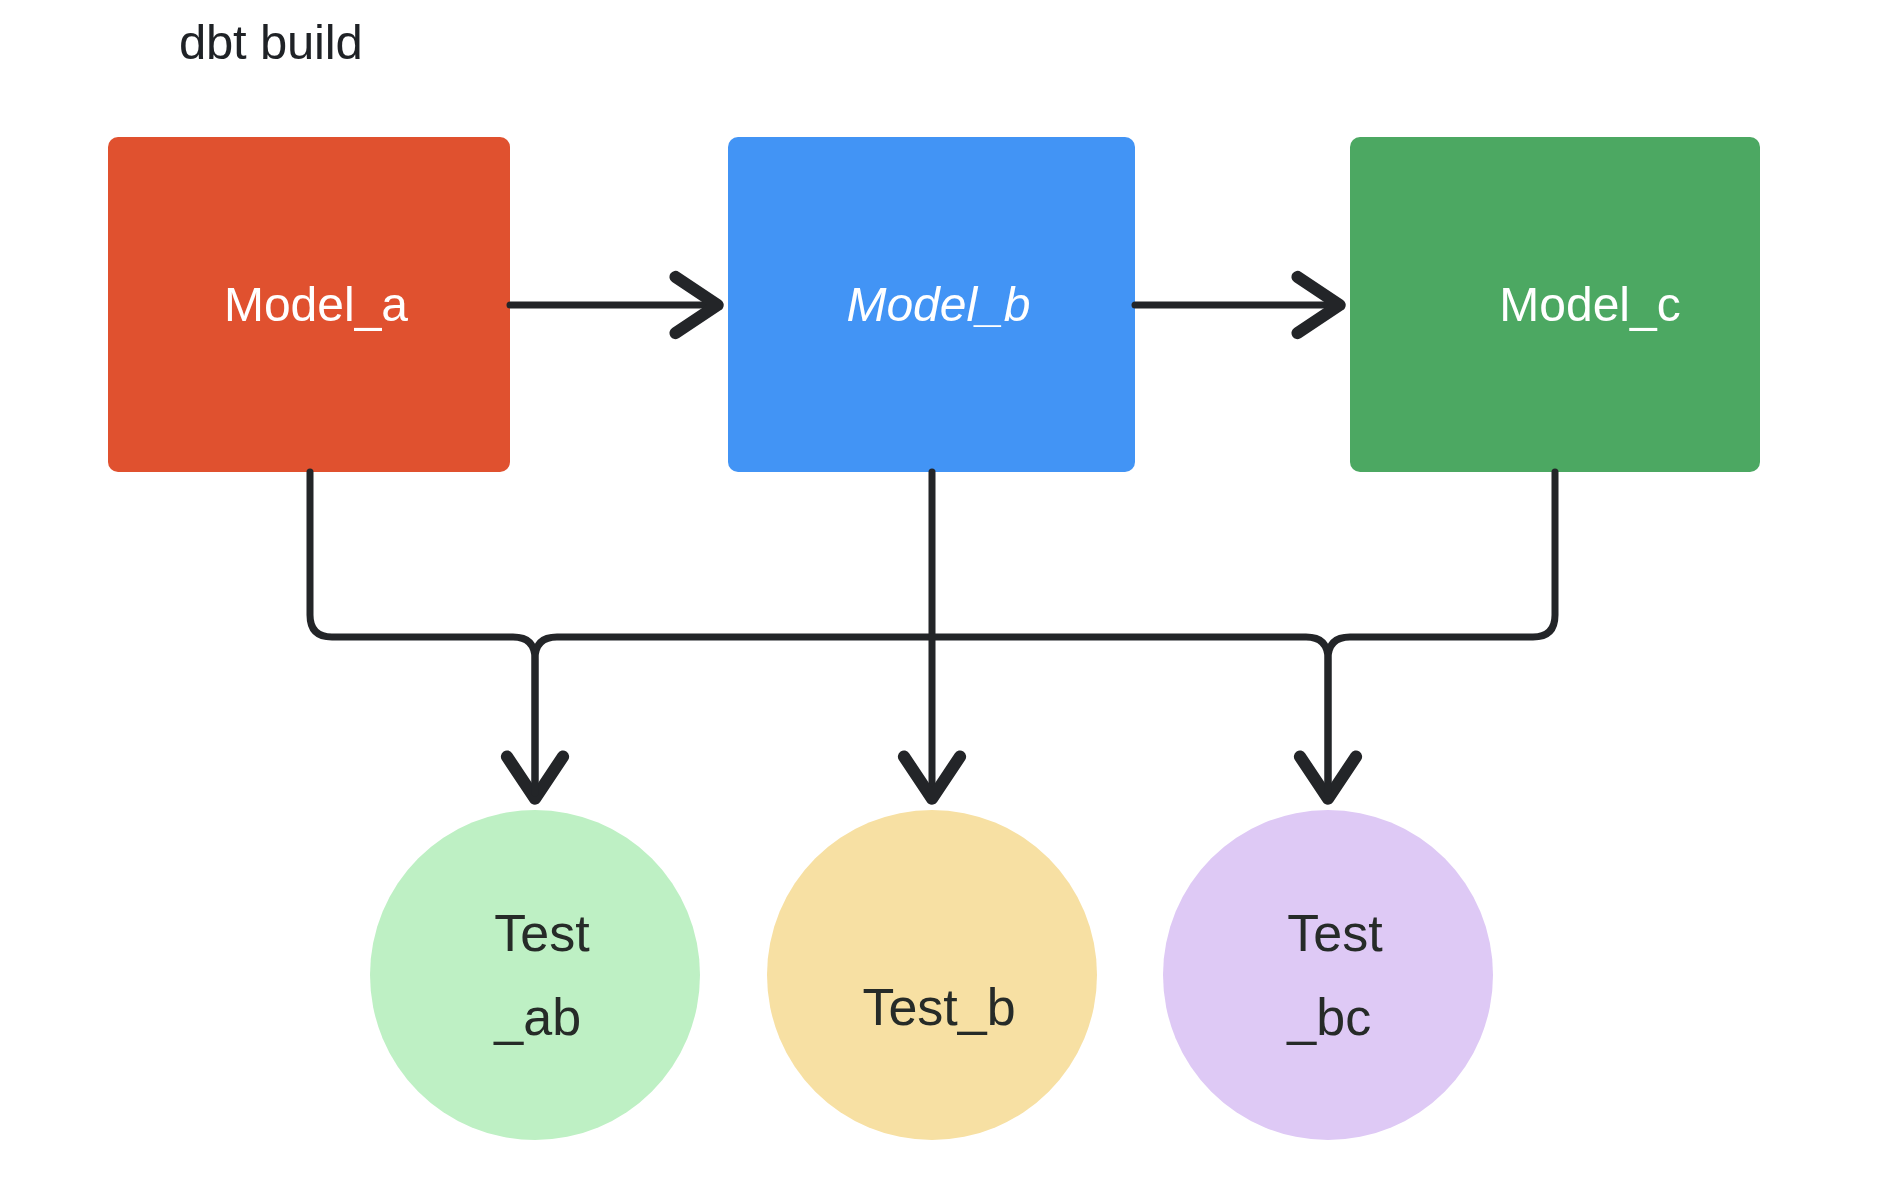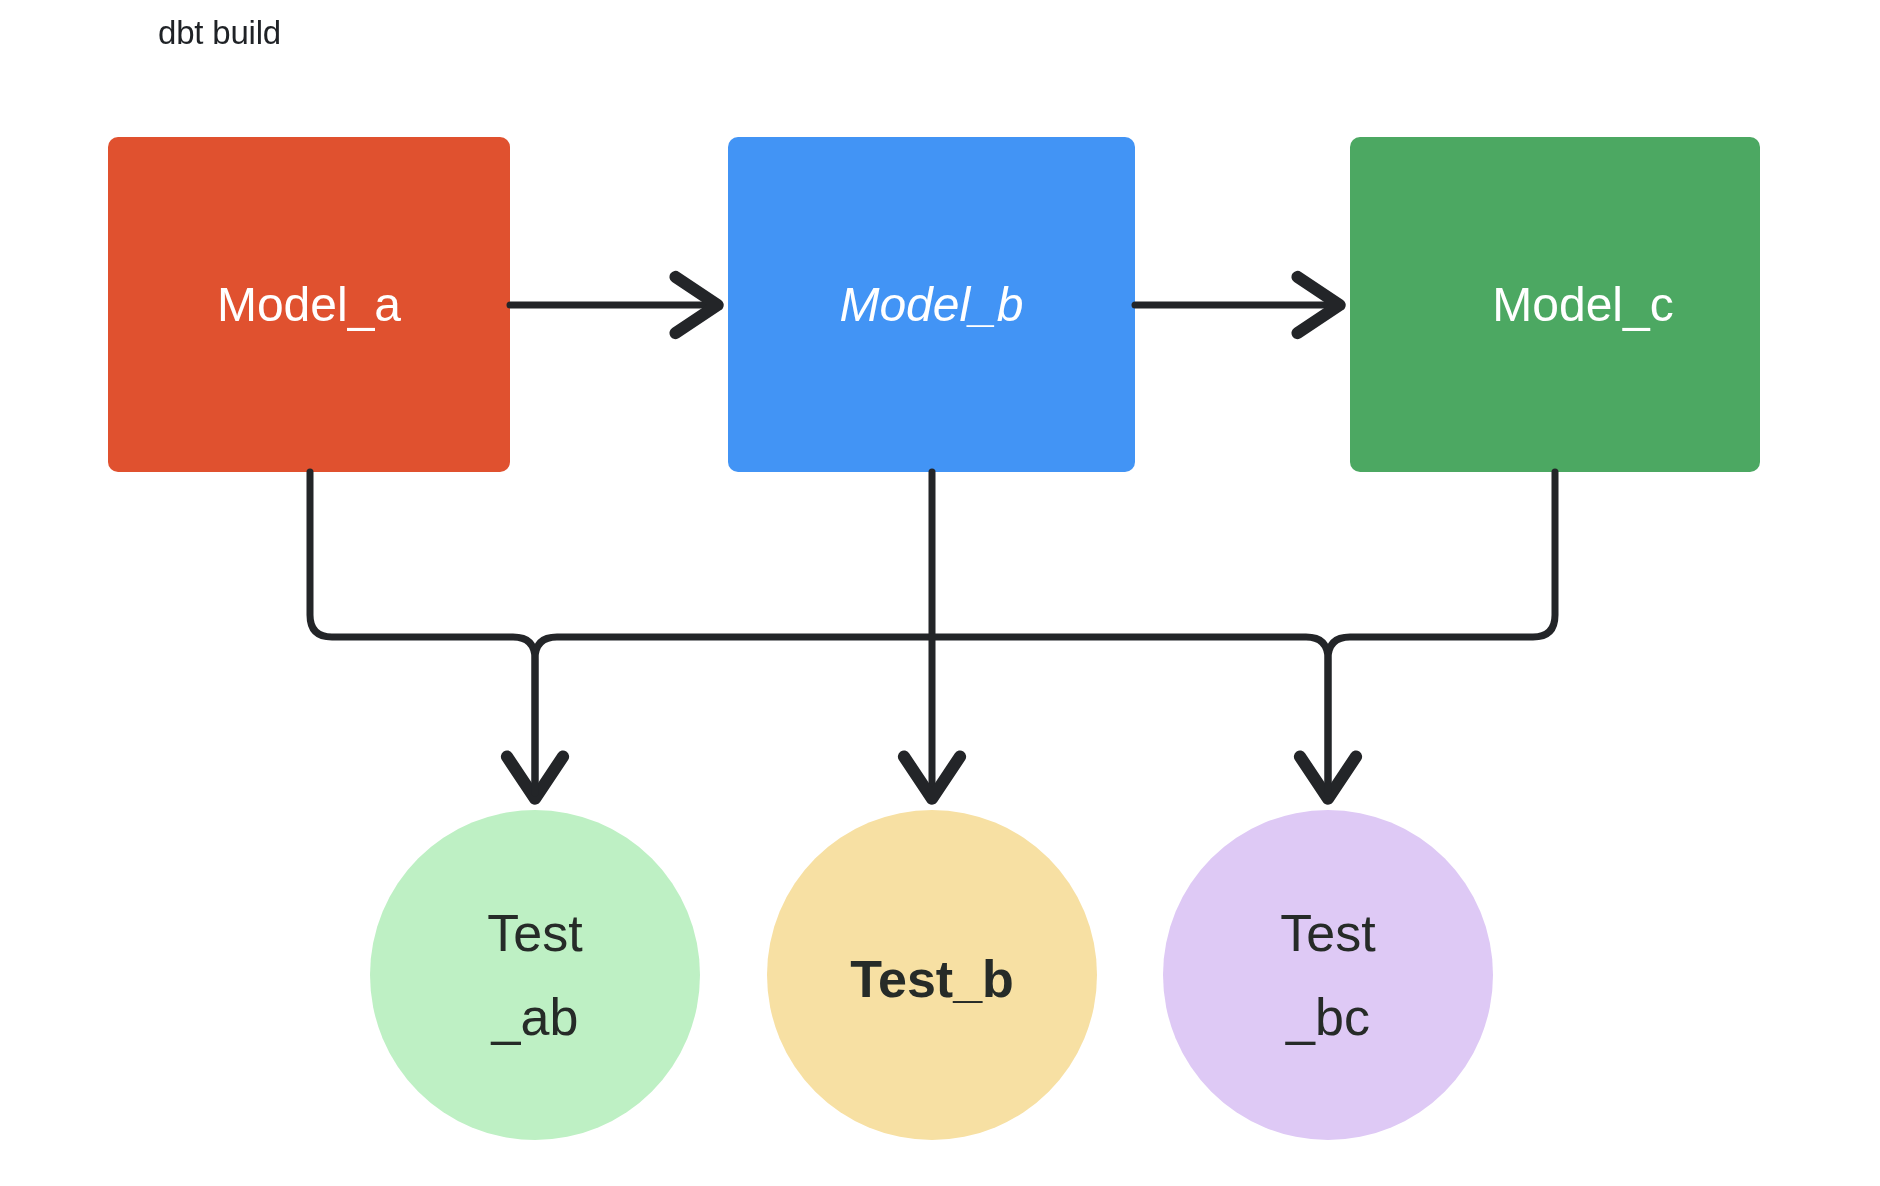--- a/index.html
+++ b/index.html
@@ -23,29 +23,30 @@
     left: 0;
     top: 0;
     width: 1880px;
     height: 1186px;
   }
   .node-label {
     position: absolute;
     display: flex;
     align-items: center;
     justify-content: center;
-    text-align: center;
+    text-align: left;
     pointer-events: none;
     white-space: pre-line;
+    padding-left: 7px;
   }
   .title-text {
     position: absolute;
-    left: 158px;
+    left: 179px;
     top: 14px;
-    font-size: 33px;
+    font-size: 49px;
     color: #1f2226;
     letter-spacing: -0.2px;
   }
   .model-label {
     font-size: 48px;
     color: #ffffff;
   }
   .test-label {
     font-size: 52px;
     color: #262b28;
@@ -95,18 +96,18 @@
 
   <div class="node-label model-label" style="left:108px; top:137px; width:402px; height:335px;">Model_a</div>
 
   <div class="node-label model-label" style="left:728px; top:137px; width:407px; height:335px;font-style:italic;">Model_b</div>
 
   <div class="node-label model-label" style="left:1350px; top:137px; width:466px; height:335px;">Model_c</div>
 
   <div class="node-label test-label" style="left:370px; top:810px; width:330px; height:330px;">Test
 _ab</div>
 
-  <div class="node-label test-label" style="left:767px; top:814px; width:330px; height:330px;font-weight:bold;">Test_b</div>
+  <div class="node-label test-label" style="left:767px; top:842px; width:330px; height:330px;">Test_b</div>
 
   <div class="node-label test-label" style="left:1163px; top:810px; width:330px; height:330px;">Test
 _bc</div>
 
 </div>
 
 </body></html>

